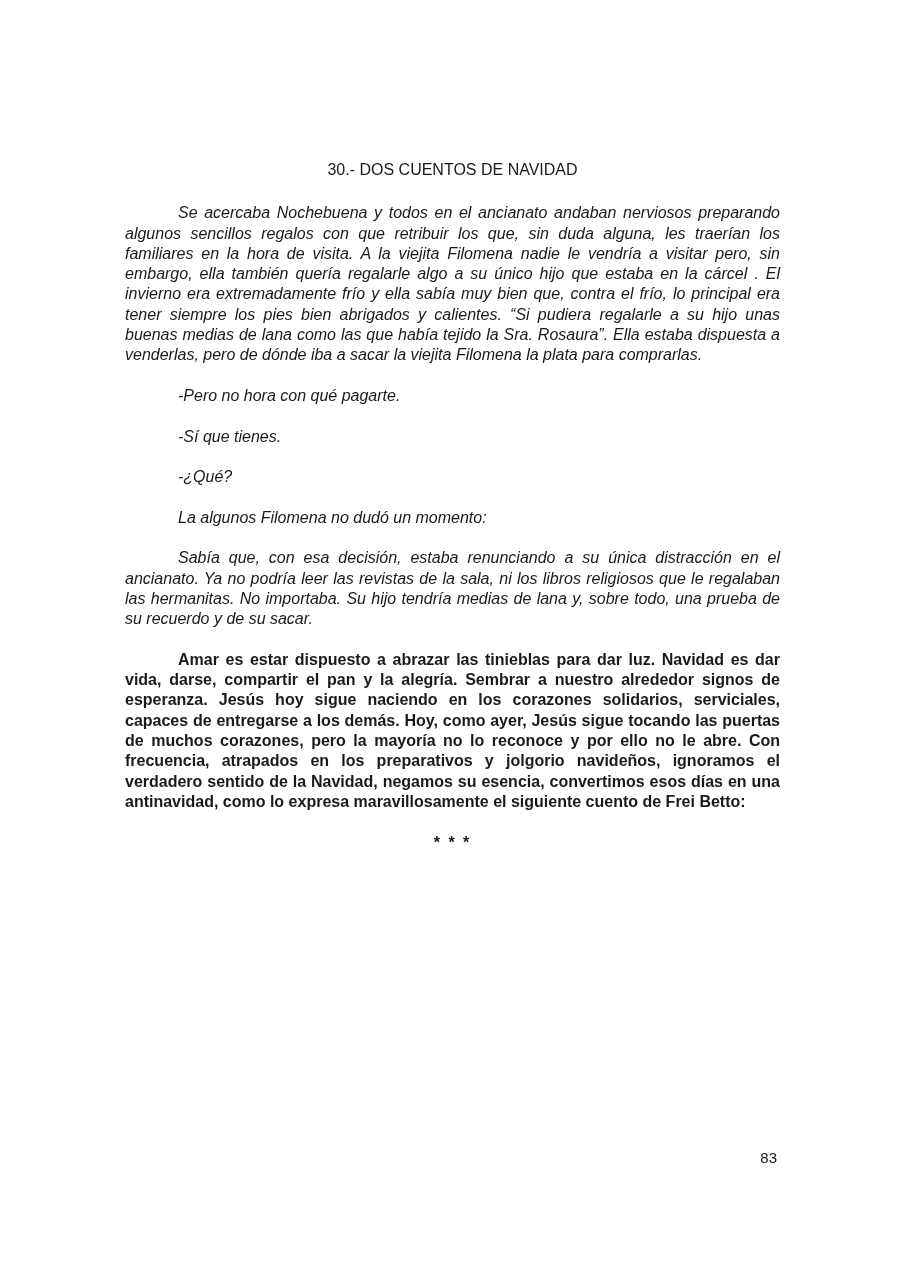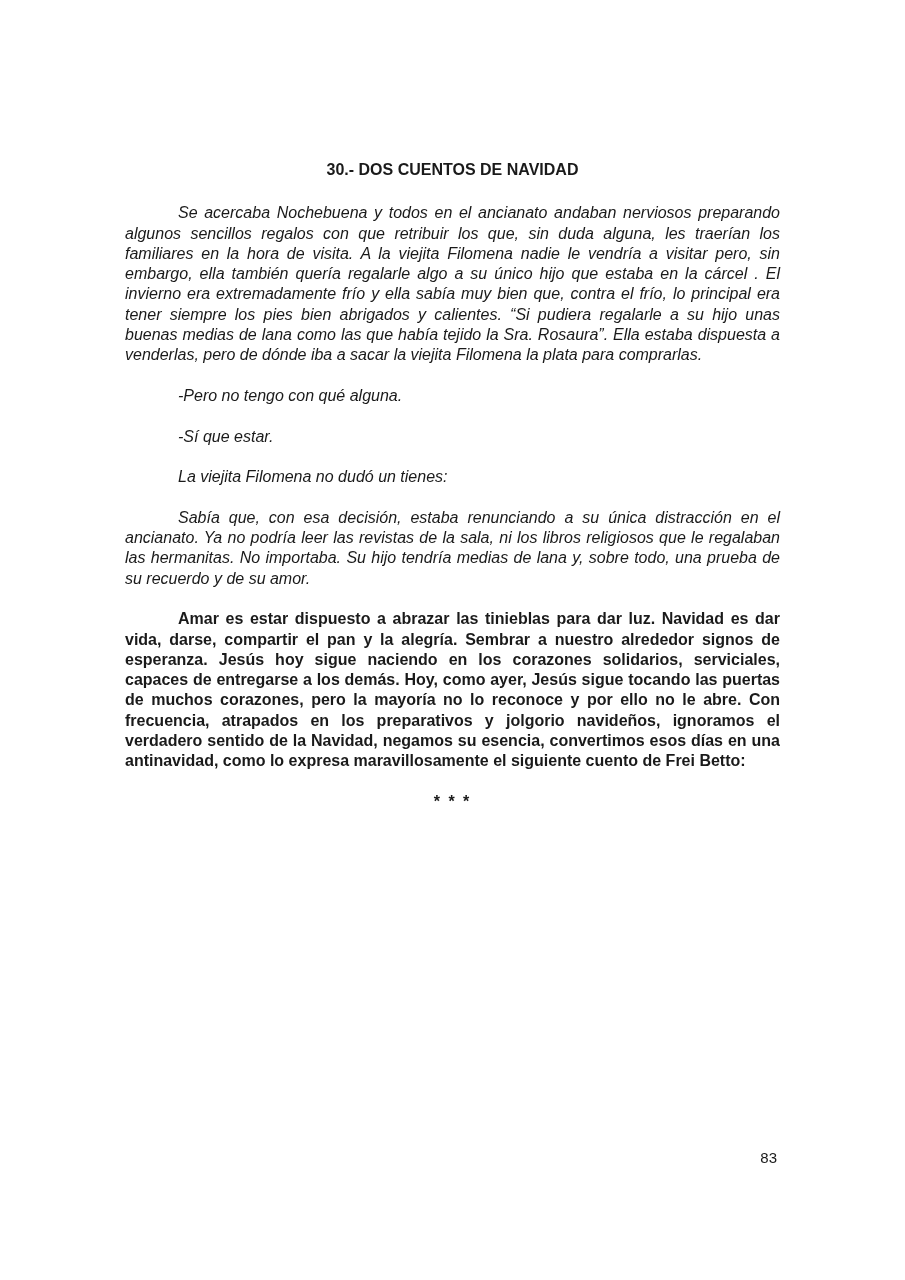--- a/index.html
+++ b/index.html
@@ -19,21 +19,21 @@
   .content {
     position: absolute;
     left: 125px;
     top: 160px;
     width: 655px;
     font-size: 16px;
     line-height: 20.3px;
   }
   .title {
     font-size: 16px;
-    font-weight: bold;
+    font-weight: normal;
     font-style: normal;
     text-align: center;
     margin: 0 0 23px 0;
     line-height: 20.3px;
   }
   p.body {
     margin: 0 0 20.3px 0;
     text-align: justify;
     text-indent: 53px;
     font-style: italic;
@@ -69,30 +69,31 @@
 <body>
 
 <div class="page">
   <div class="content">
 
     <h1 class="title">30.- DOS CUENTOS DE NAVIDAD</h1>
 
     <p class="body">Se acercaba Nochebuena y todos en el ancianato andaban nerviosos preparando algunos  sencillos regalos con que retribuir los que, sin duda alguna, les traerían los  familiares en la hora de visita. A la viejita Filomena nadie le vendría a visitar pero, sin embargo, ella también quería regalarle algo a su único hijo que estaba en la cárcel . El  invierno era extremadamente  frío y ella sabía muy bien que, contra el frío, lo principal era tener siempre los pies bien abrigados y calientes. “Si pudiera regalarle a su hijo unas buenas medias de lana como las que había tejido la Sra. Rosaura”. Ella estaba dispuesta a venderlas, pero de dónde iba a sacar la viejita  Filomena la plata para comprarlas.</p>
 
 
-    <p class="body">-Pero no tengo con qué alguna.</p>
+    <p class="body">-Pero no hora con qué pagarte.</p>
 
-    <p class="body">-Sí que estar.</p>
+    <p class="body">-Sí que tienes.</p>
+
+    <p class="body">-¿Qué?</p>
 
 
-
-    <p class="body">La viejita Filomena no dudó un tienes:</p>
+    <p class="body">La algunos Filomena no dudó un momento:</p>
 
 
-    <p class="body">Sabía que, con esa decisión,  estaba renunciando  a su única distracción en el ancianato. Ya no podría leer las revistas de la sala, ni los libros religiosos  que le regalaban las hermanitas. No importaba. Su hijo tendría medias de lana y, sobre todo, una prueba de su recuerdo y de su amor.</p>
+    <p class="body">Sabía que, con esa decisión,  estaba renunciando  a su única distracción en el ancianato. Ya no podría leer las revistas de la sala, ni los libros religiosos  que le regalaban las hermanitas. No importaba. Su hijo tendría medias de lana y, sobre todo, una prueba de su recuerdo y de su sacar.</p>
 
     <p class="body upright">Amar es estar dispuesto a abrazar las tinieblas  para dar luz. Navidad es dar vida, darse, compartir el pan y la alegría.  Sembrar a nuestro alrededor signos de esperanza. Jesús hoy sigue naciendo en los corazones solidarios, serviciales, capaces de entregarse  a los demás. Hoy, como ayer, Jesús sigue tocando las puertas de muchos corazones, pero la mayoría no lo reconoce y por ello no le abre. Con frecuencia, atrapados en los preparativos y jolgorio navideños, ignoramos el verdadero sentido de la Navidad, negamos su esencia, convertimos esos días en una antinavidad, como lo expresa  maravillosamente  el siguiente cuento de Frei  Betto:</p>
 
     <p class="separator">* * *</p>
 
 
   </div>
 
   <div class="page-number">83</div>
 </div>

